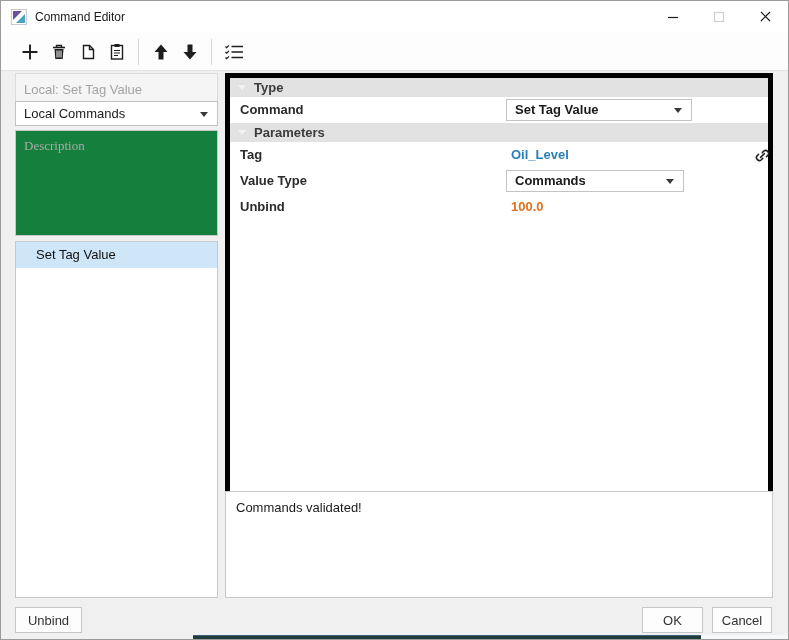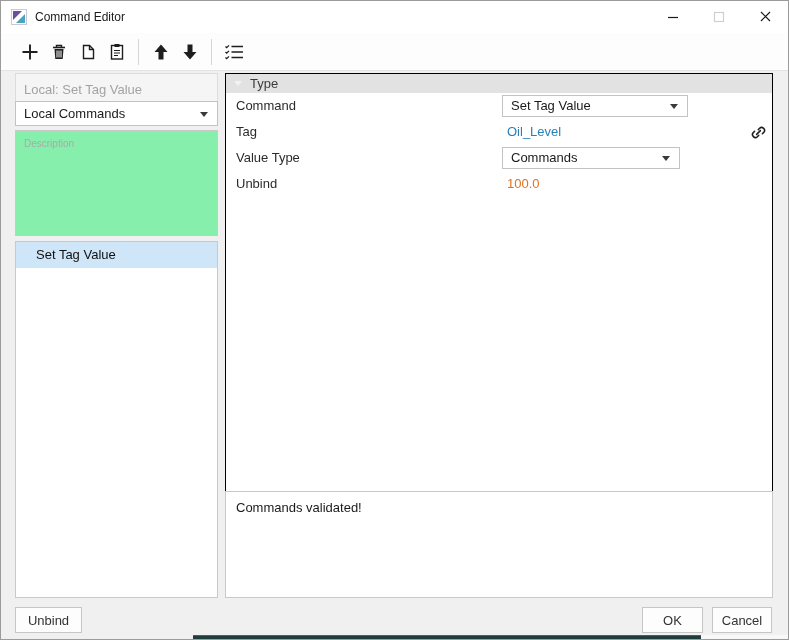--- a/index.html
+++ b/index.html
@@ -36,37 +36,37 @@
     background:#ffffff; border:1px solid #c3c3c3; font-size:13px; color:#1a1a1a;
     line-height:23px; padding-left:8px;
   }
   .caret{
     position:absolute; right:9px; top:50%; margin-top:-2px; width:0; height:0;
     border-left:4.5px solid transparent; border-right:4.5px solid transparent;
     border-top:5px solid #3a3a3a;
   }
   .description-area{
     position:absolute; left:14px; top:129px; width:203px; height:106px;
-    background:#86efac; border:1px solid #c9c9c9; resize:none;
-    font-family:Liberation Sans, sans-serif; font-size:10px; color:#1a1a1a; padding:7px 8px;
+    background:#15803d; border:1px solid #c9c9c9; resize:none;
+    font-family:Liberation Serif, serif; font-size:13px; color:#1a1a1a; padding:7px 8px;
   }
   .description-area::placeholder{ color:#aaaaaa; opacity:1; }
   .command-list{
     position:absolute; left:14px; top:240px; width:203px; height:357px;
     background:#ffffff; border:1px solid #c9c9c9;
   }
   .list-item{
     height:26px; line-height:26px; padding-left:20px; font-size:13px; color:#111111;
   }
   .list-item.selected{ background:#cfe5f8; }
 
   
   .prop-panel{
     position:absolute; left:224px; top:72px; width:548px; height:454px;
-    background:#ffffff; border:1px solid #000000;
+    background:#ffffff; border:5px solid #000000;font-weight:bold;
   }
   .section-header{
     position:relative; height:19px; background:#e2e2e2; line-height:19px;
     font-size:13px; color:#3b3b3b; padding-left:24px;
   }
   .collapse-arrow{
     position:absolute; left:8px; top:7px; width:0; height:0;
     border-left:4.5px solid transparent; border-right:4.5px solid transparent;
     border-top:5px solid #f4f1f1;
   }
@@ -216,20 +216,24 @@
     </div>
 
     <div class="prop-row">
       <span class="prop-label">Command</span>
       <div class="cell-dropdown w-command">
         <span>Set Tag Value</span>
         <span class="caret"></span>
       </div>
     </div>
 
+    <div class="section-header">
+      <span class="collapse-arrow"></span>
+      <span>Parameters</span>
+    </div>
 
     <div class="prop-row">
       <span class="prop-label">Tag</span>
       <span class="tag-value">Oil_Level</span>
       <span class="link-icon-box">
         <svg width="17" height="17" viewBox="0 0 17 17">
           <g fill="none" stroke="#1e1e1e" stroke-width="1.5" stroke-linecap="round">
             <path d="M8.3 5.6l1.3-1.3a2.9 2.9 0 014.1 4.1l-1.3 1.3"></path>
             <path d="M8.7 11.4l-1.3 1.3a2.9 2.9 0 01-4.1-4.1l1.3-1.3"></path>
             <path d="M6.6 10.4l3.8-3.8"></path>

